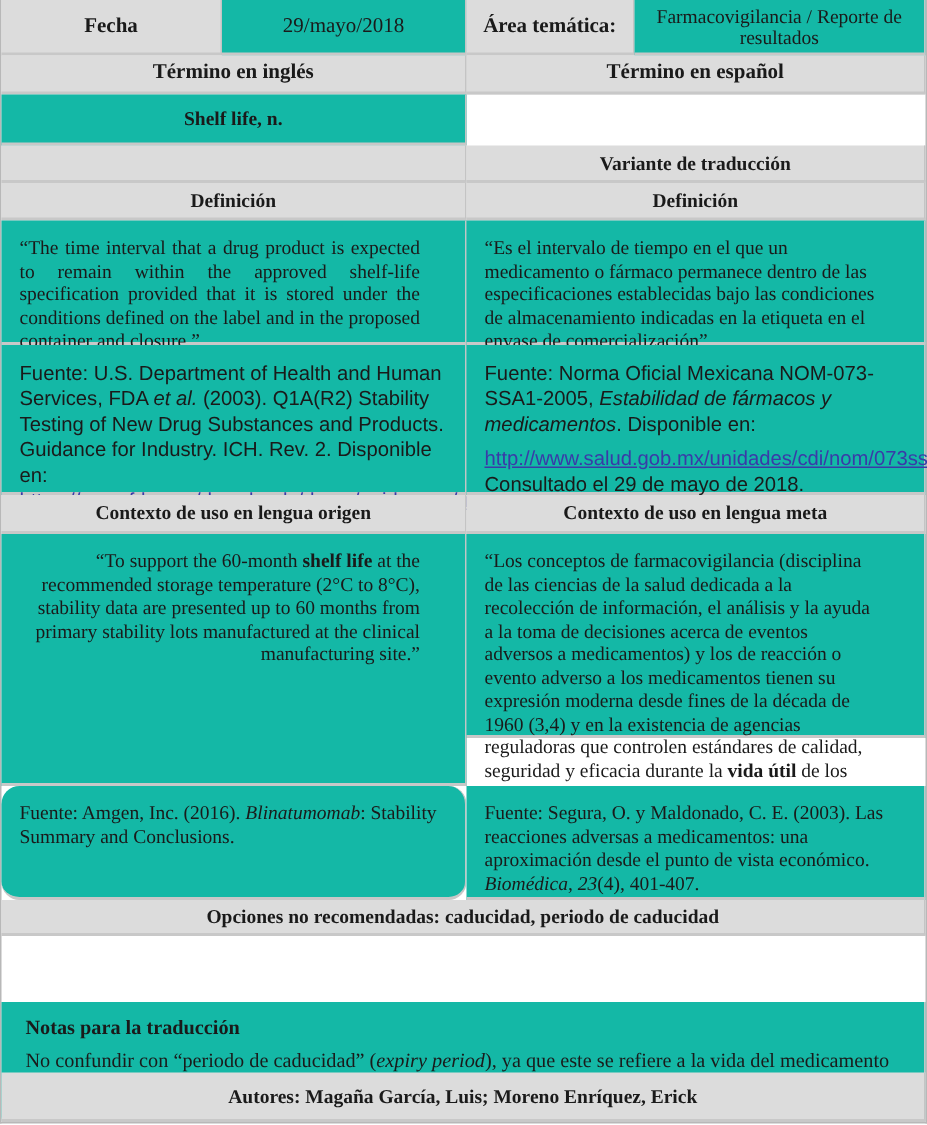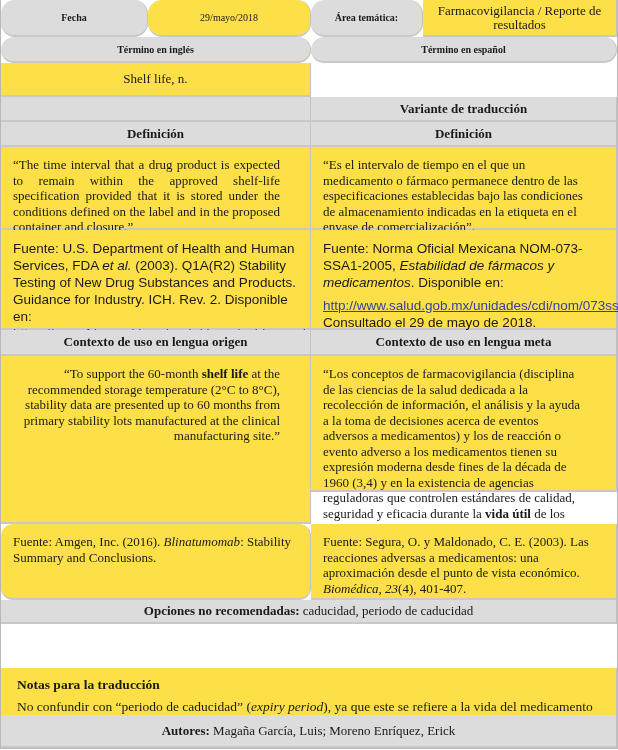--- a/index.html
+++ b/index.html
@@ -1,24 +1,24 @@
 <!DOCTYPE html>
 <html><head>
 <meta charset="utf-8">
 <style>
   html, body { margin:0; padding:0; background:#ffffff; }
   body { width:618px; height:750px; overflow:hidden; font-family:"Liberation Serif", "DejaVu Serif", serif; color:#1a1a1a; }
   .sheet { position:relative; width:616px; height:748px; border:1px solid #b8b8b8; border-top:none; }
   .cell { position:absolute; box-sizing:border-box; border-right:1px solid #c4c4c4; border-bottom:2px solid #c8c8c8; }
   .g { background:#dcdcdc; }
-  .w { background:#fde047; }
+  .w { background:#14b8a6; }
   .c { display:flex; align-items:center; justify-content:center; text-align:center; }
   .b { font-weight:bold; }
-  .t13 { font-size:13px; }
-  .t14 { font-size:10px;border-radius:14px; }
+  .t13 { font-size:13px;font-weight:bold; }
+  .t14 { font-size:14px; }
   .p { padding:10px 30px 0 12px; line-height:15.5px; font-size:13px; text-align:justify; }
   .src { padding:10px 12px 0 12px; font-family:"Liberation Sans", "DejaVu Sans", sans-serif; font-size:13.5px; line-height:17px; }
   .srcs { padding:10px 12px 0 12px; font-size:13px; line-height:15.5px; }
   a.link { color:#3a3aa8; text-decoration:underline; }
   .note { padding:8px 16px 0 16px; font-size:13.5px; line-height:17px;margin-top:32px; }
 </style>
 </head>
 <body>
 
 <div class="sheet">

